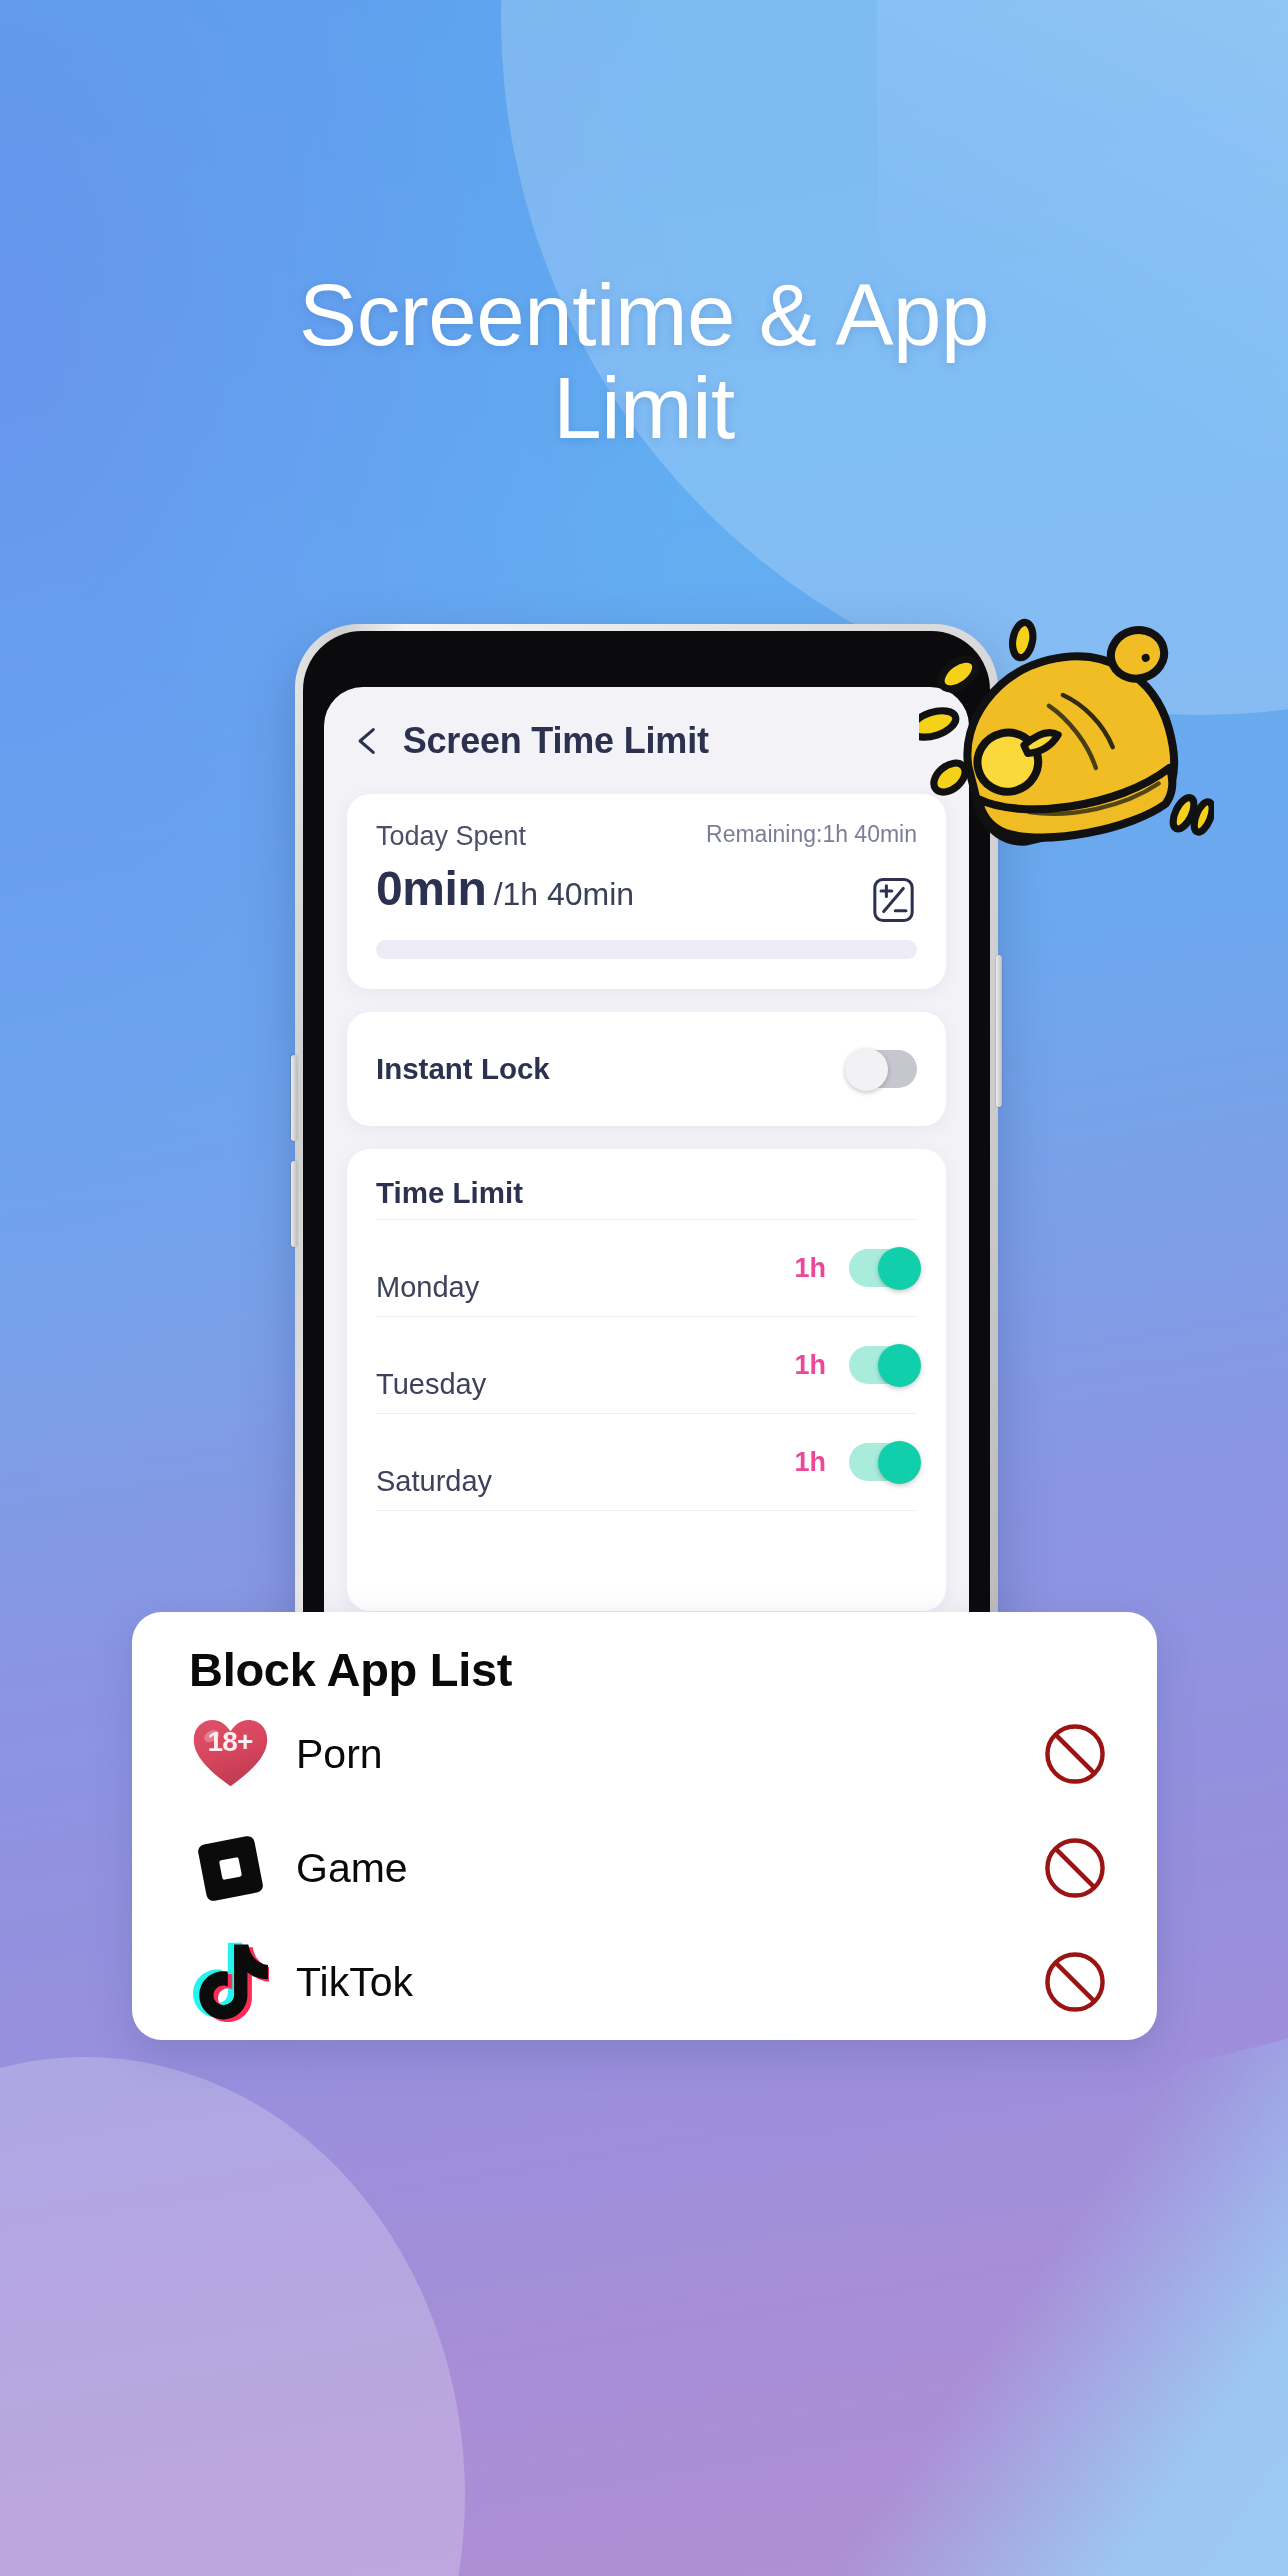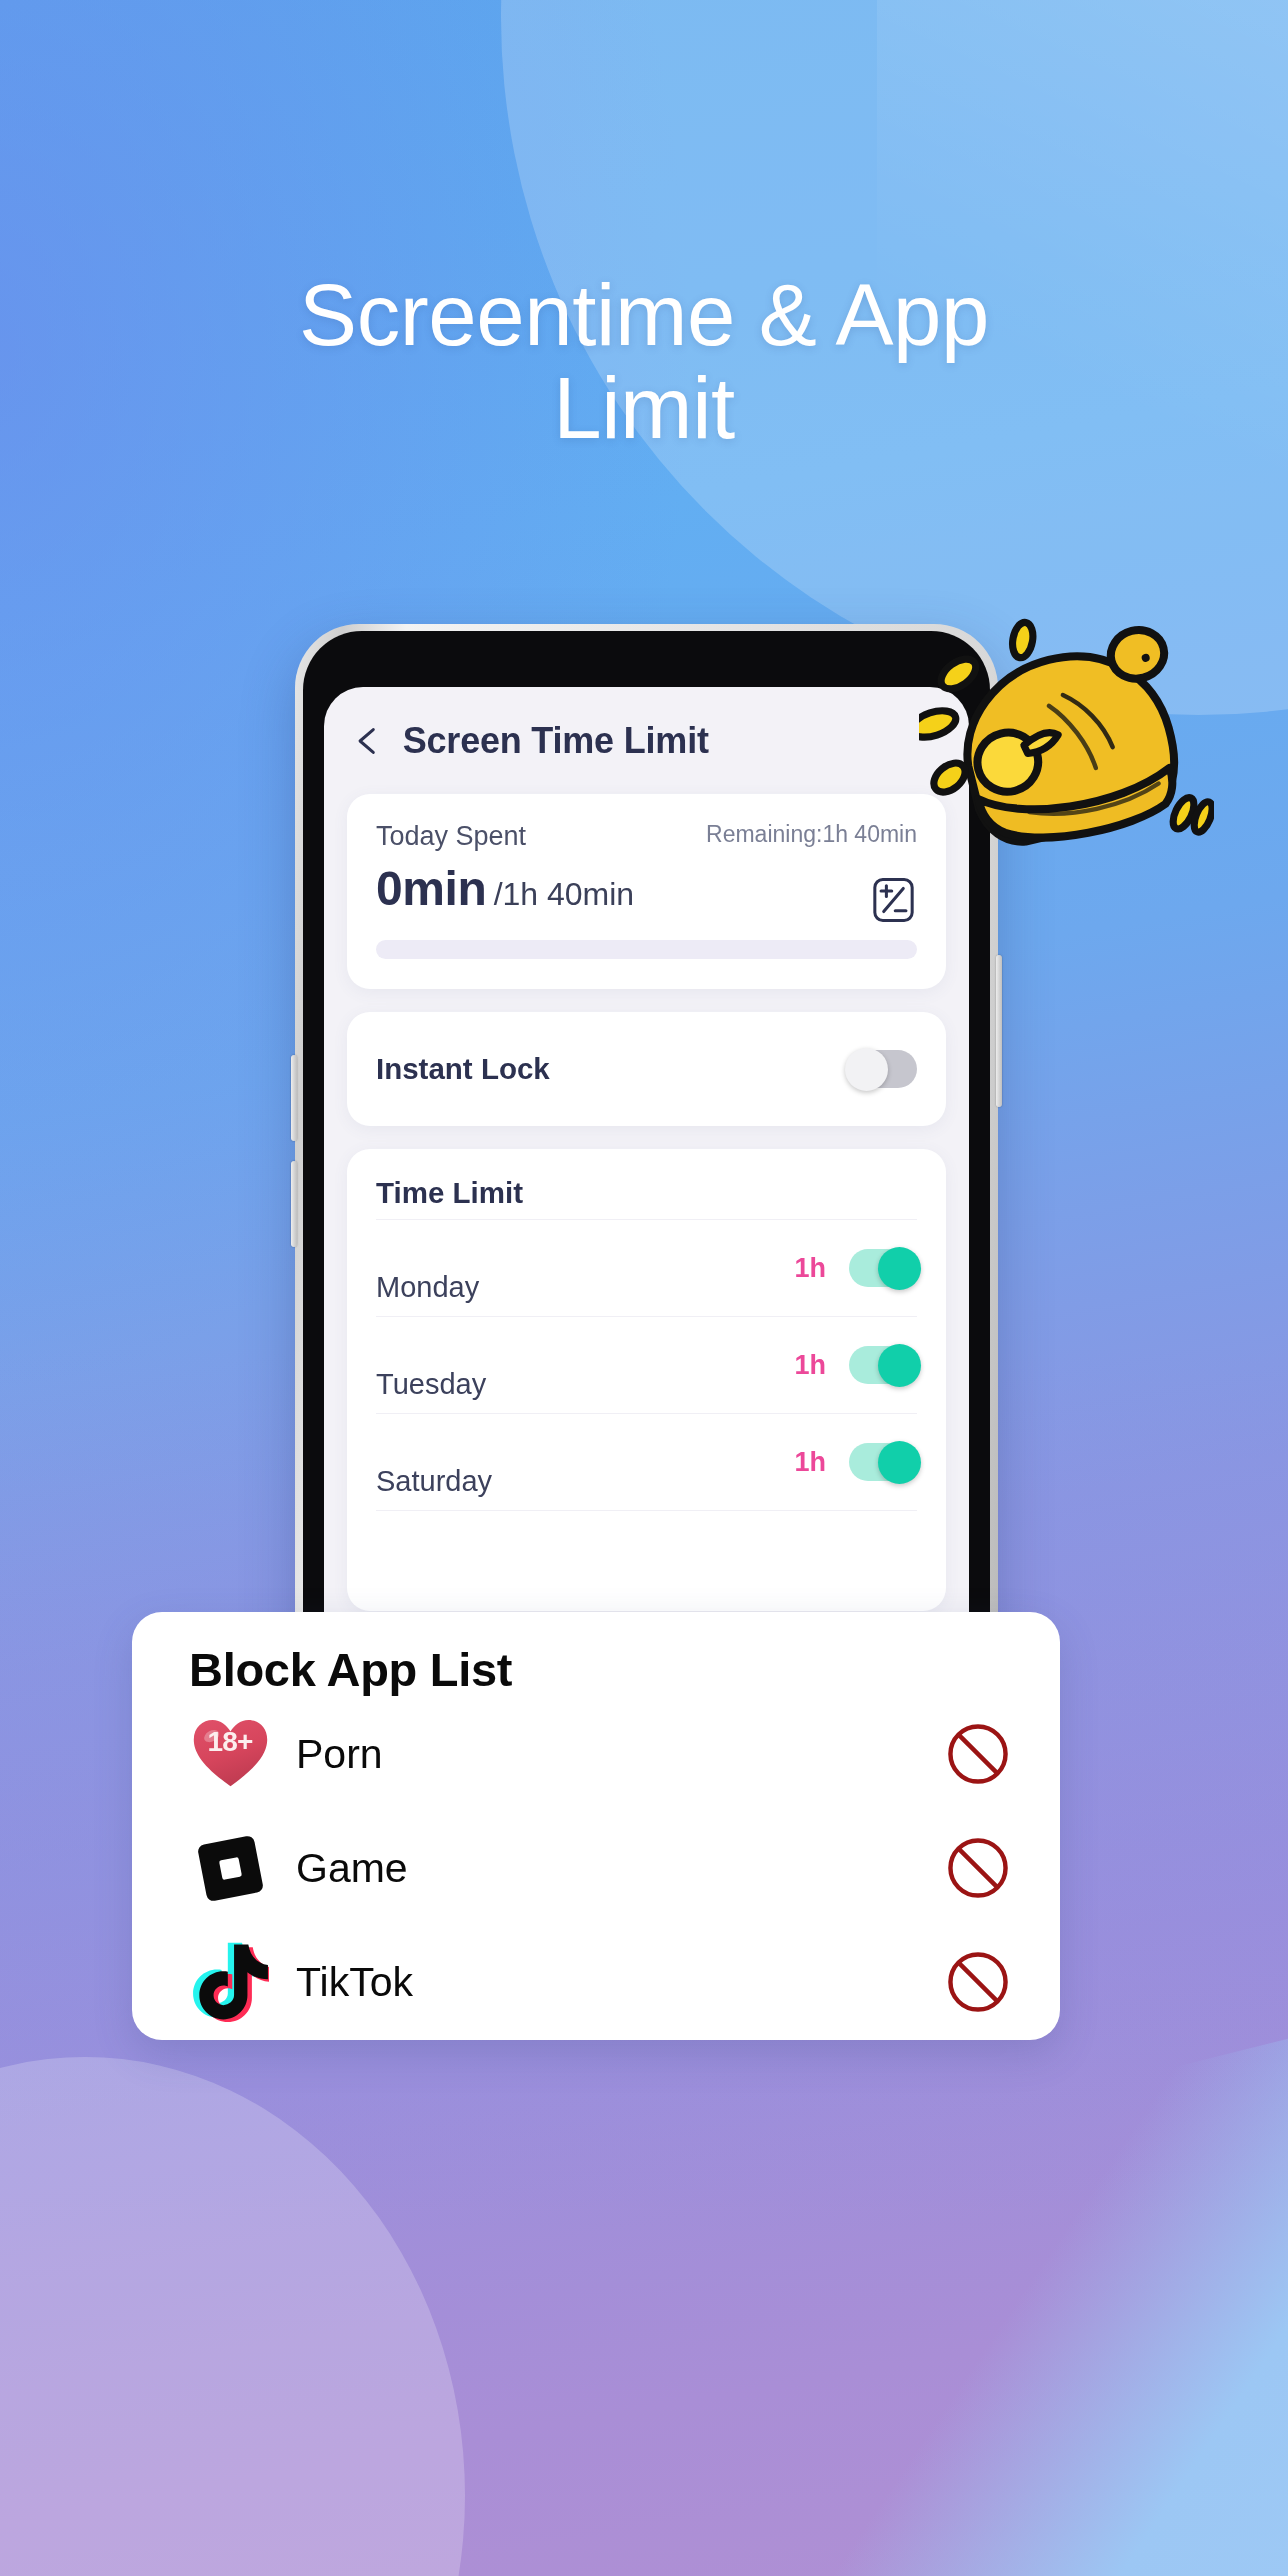--- a/index.html
+++ b/index.html
@@ -162,21 +162,21 @@
   .tl-row:first-of-type { border-top:none; }
   .tl-day { font-size:29px; color:#3C415C;margin-top:39px; }
   .tl-right { display:flex; align-items:center; gap:23px; }
   .tl-val { font-size:27px; font-weight:700; color:#ec4899; }
 
   
   #bell { position:absolute; left:919px; top:615px; width:295px; height:268px; z-index:9; }
 
   
   #block-card {
-    position:absolute; left:132px; top:1612px; width:928px; height:428px;
+    position:absolute; left:132px; top:1612px; width:1025px; height:428px;
     background:#FFFFFF; border-radius:30px;
     box-shadow:0 14.3px 39px rgba(60,70,130,.20);
     z-index:12;
     padding:30px 47px 0 57px;
   }
   #block-card h2 {
     font-size:47px; font-weight:700; color:#0A0A0A; letter-spacing:-0.3px;
   }
   .app-row {
     display:flex; align-items:center; height:114px;

